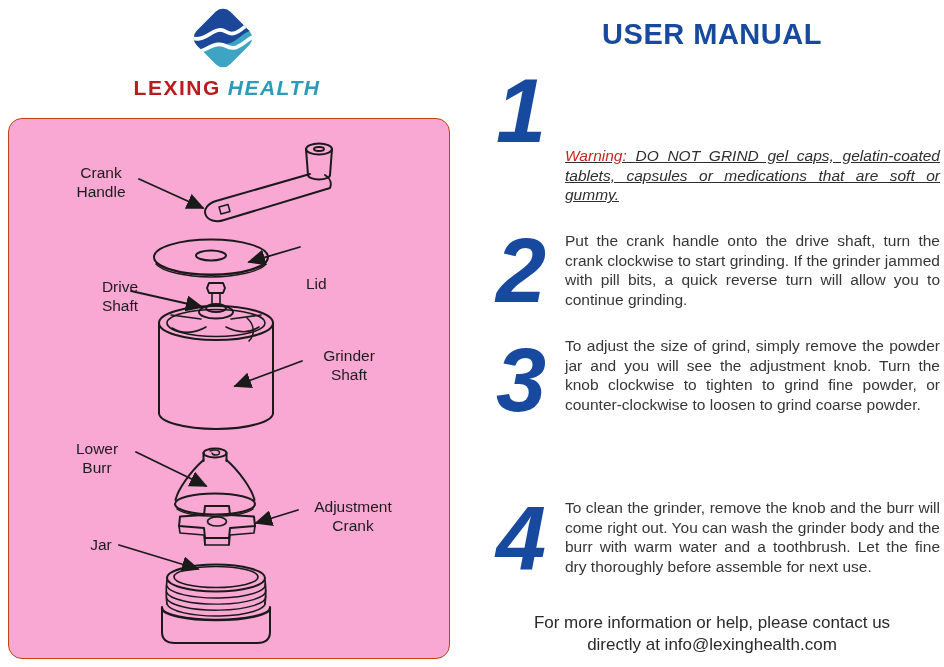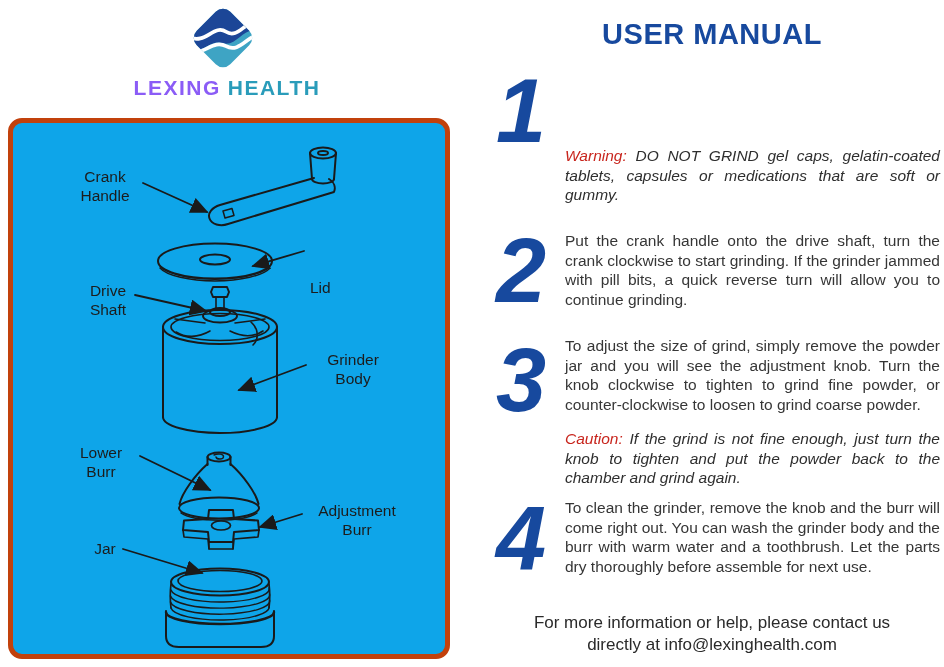--- a/index.html
+++ b/index.html
@@ -7,57 +7,57 @@
   #page {
     position:relative; width:944px; height:667px; background:#ffffff;
     font-family:"Liberation Sans", sans-serif; overflow:hidden; color:#333;
   }
   
   #logo-mark { position:absolute; left:187px; top:2px; width:72px; height:72px; }
   #brand-name {
     position:absolute; left:117px; top:76px; width:220px; text-align:center;
     font-size:21px; font-weight:bold; letter-spacing:1.5px; white-space:nowrap;
   }
-  #brand-primary   { color:#8b5cf6; }
-  #brand-secondary { color:#2a9cba; margin-left:7px; }
+  #brand-primary   { color:#b91c1c; }
+  #brand-secondary { color:#2a9cba; margin-left:7px;font-style:italic; }
 
   
   #diagram-box {
     position:absolute; left:8px; top:118px; width:442px; height:541px;
-    border:5px solid #c2410c; border-radius:14px; background:#0ea5e9;
+    border:1px solid #c2410c; border-radius:14px; background:#f9a8d4;
   }
   #diagram-svg { position:absolute; left:0; top:0; width:432px; height:531px; }
   .part-label {
     position:absolute; font-size:15.5px; line-height:1.22; color:#1c1c1c;
     text-align:center;
   }
   #lbl-crank { left:50px;  top:45px;  width:84px; }
   #lbl-lid   { left:297px; top:120px; width:50px; text-align:left;margin-top:36px; }
-  #lbl-drive { left:58px;  top:159px; width:74px; }
+  #lbl-drive { left:74px;  top:159px; width:74px; }
   #lbl-body  { left:298px; top:228px; width:84px; }
   #lbl-burr  { left:52px;  top:321px; width:72px; }
   #lbl-knob  { left:294px; top:379px; width:100px; }
   #lbl-jar   { left:70px;  top:417px; width:44px; }
 
   
   #manual { position:absolute; left:480px; top:0; width:464px; height:659px; }
   #manual-title {
     position:absolute; left:0; top:18px; width:464px; text-align:center;
     font-size:29px; font-weight:bold; color:#17499e; letter-spacing:0.5px;
   }
   .step-num {
     position:absolute; left:4px; width:74px; text-align:center;
     font-size:90px; line-height:1; font-weight:bold; font-style:italic;
     color:#17499e;
   }
   .step-text, .note {
     position:absolute; left:85px; width:375px;
     font-size:15.5px; line-height:19.6px; color:#363636; text-align:justify;
   }
-  .note { font-style:italic; color:#2e2e2e; }
+  .note { font-style:italic; color:#2e2e2e;text-decoration:underline; }
   .note-label { color:#c8251d; font-style:italic; }
   #num-1 { top:66px; }  #txt-1 { top:66px; }
   #note-warning { top:146px; }
   #num-2 { top:226px; } #txt-2 { top:231px; }
   #num-3 { top:335px; } #txt-3 { top:336px; }
   #note-caution { top:429px; }
   #num-4 { top:494px; } #txt-4 { top:498px; }
   #footer {
     position:absolute; left:0; top:612px; width:464px; text-align:center;
     font-size:17px; line-height:22px; color:#2a2a2a;
@@ -152,49 +152,45 @@
           <path d="M 293,242 L 226,267" marker-end="url(#ah)"></path>
           <path d="M 127,333 L 197,367" marker-end="url(#ah)"></path>
           <path d="M 289,391 L 247,404" marker-end="url(#ah)"></path>
           <path d="M 110,426 L 189,450" marker-end="url(#ah)"></path>
         </g>
       </g>
     </svg>
     <div class="part-label" id="lbl-crank">Crank Handle</div>
     <div class="part-label" id="lbl-lid">Lid</div>
     <div class="part-label" id="lbl-drive">Drive Shaft</div>
-    <div class="part-label" id="lbl-body">Grinder Body</div>
+    <div class="part-label" id="lbl-body">Grinder Shaft</div>
     <div class="part-label" id="lbl-burr">Lower Burr</div>
-    <div class="part-label" id="lbl-knob">Adjustment Burr</div>
+    <div class="part-label" id="lbl-knob">Adjustment Crank</div>
     <div class="part-label" id="lbl-jar">Jar</div>
   </div>
 
   <div id="manual">
     <div id="manual-title">USER MANUAL</div>
 
     <div class="step-num" id="num-1">1</div>
 
     <div class="note" id="note-warning">
       <span class="note-label">Warning:</span>
       <span>DO NOT GRIND gel caps, gelatin-coated tablets, capsules or medications that are soft or gummy.</span>
     </div>
 
     <div class="step-num" id="num-2">2</div>
     <div class="step-text" id="txt-2">Put the crank handle onto the drive shaft, turn the crank clockwise to start grinding. If the grinder jammed with pill bits, a quick reverse turn will allow you to continue grinding.</div>
 
     <div class="step-num" id="num-3">3</div>
     <div class="step-text" id="txt-3">To adjust the size of grind, simply remove the powder jar and you will see the adjustment knob. Turn the knob clockwise to tighten to grind fine powder, or counter-clockwise to loosen to grind coarse powder.</div>
 
-    <div class="note" id="note-caution">
-      <span class="note-label">Caution:</span>
-      <span>If the grind is not fine enough, just turn the knob to tighten and put the powder back to the chamber and grind again.</span>
-    </div>
 
     <div class="step-num" id="num-4">4</div>
-    <div class="step-text" id="txt-4">To clean the grinder, remove the knob and the burr will come right out. You can wash the grinder body and the burr with warm water and a toothbrush. Let the parts dry thoroughly before assemble for next use.</div>
+    <div class="step-text" id="txt-4">To clean the grinder, remove the knob and the burr will come right out. You can wash the grinder body and the burr with warm water and a toothbrush. Let the fine dry thoroughly before assemble for next use.</div>
 
     <div id="footer">
       <div>For more information or help, please contact us</div>
       <div>directly at info@lexinghealth.com</div>
     </div>
   </div>
 
 </div>
 
 </body></html>

